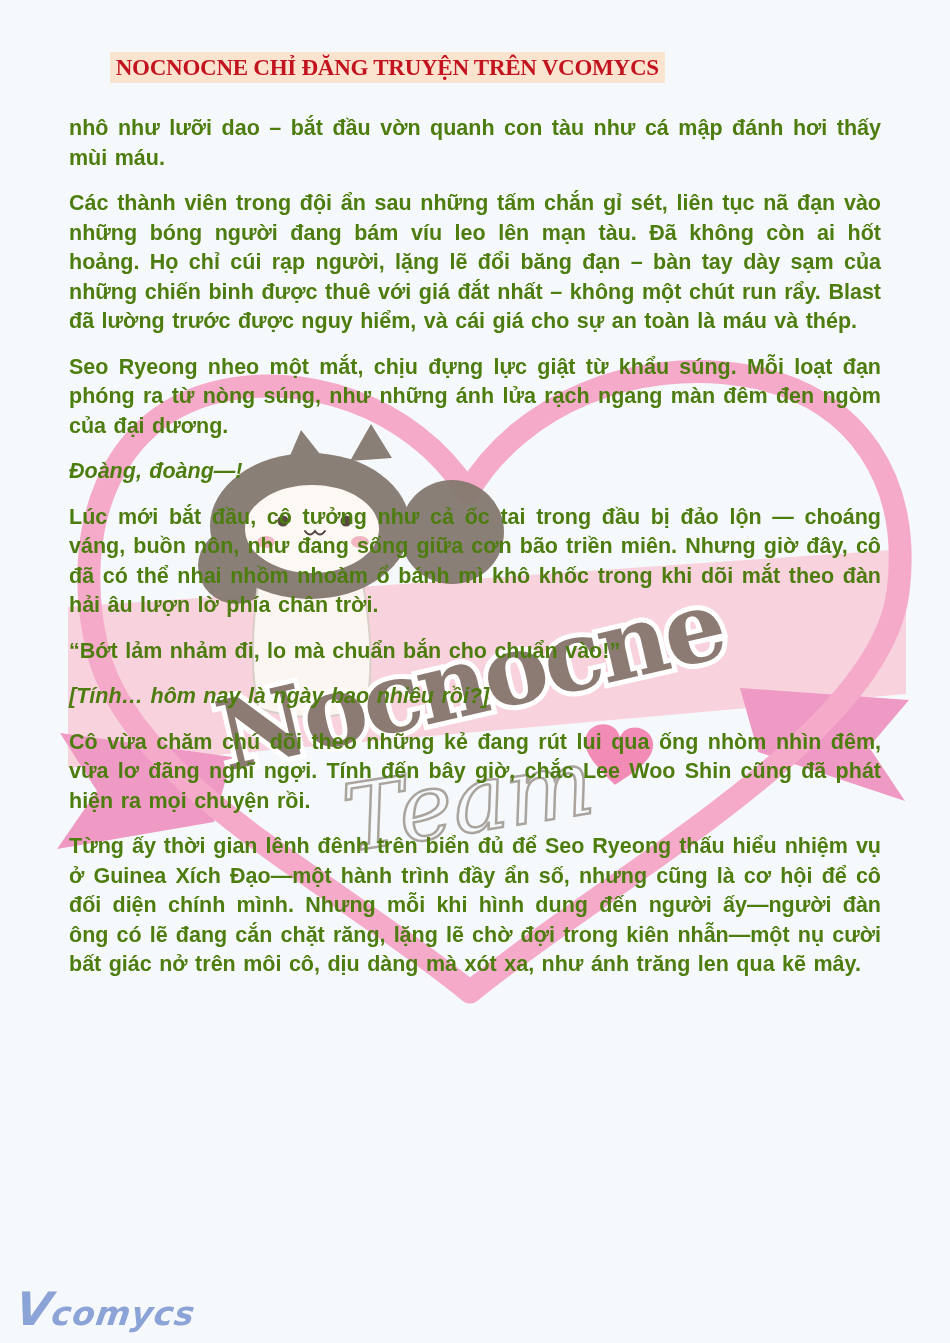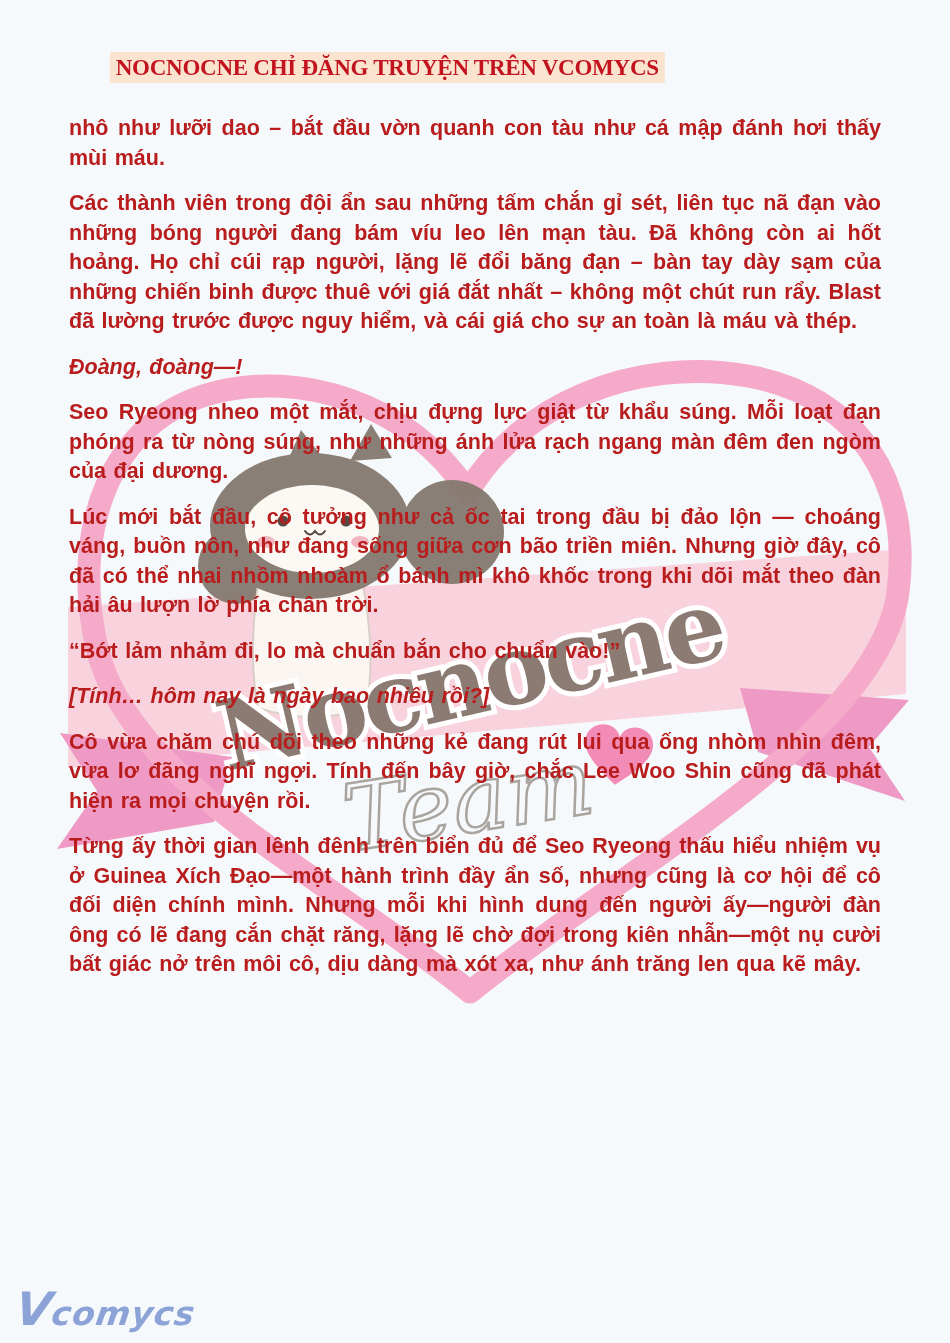--- a/index.html
+++ b/index.html
@@ -35,21 +35,21 @@
   
   .content{
     position:absolute;left:69px;right:69px;top:114px;z-index:2;
   }
   .para{
     margin:0 0 16px 0;
     text-align:justify;
     font-size:21.5px;
     line-height:29.5px;
     font-weight:700;
-    color:#b91c1c;
+    color:#4d7c0f;
     word-spacing:1.5px;
   }
   .para.italic{font-style:italic;}
   .para.bold-italic{font-style:italic;font-weight:800;}
 
   
   .footer-logo{
     position:absolute;left:16px;top:1282px;z-index:2;
     color:#8ba3d6;
     font-family:"DejaVu Sans", sans-serif;
@@ -100,22 +100,22 @@
     </svg>
   </div>
 
   <div class="header-notice">
     <span>NOCNOCNE CHỈ ĐĂNG TRUYỆN TRÊN VCOMYCS</span>
   </div>
 
   <div class="content">
     <p class="para">nhô như lưỡi dao – bắt đầu vờn quanh con tàu như cá mập đánh hơi thấy mùi máu.</p>
     <p class="para">Các thành viên trong đội ẩn sau những tấm chắn gỉ sét, liên tục nã đạn vào những bóng người đang bám víu leo lên mạn tàu. Đã không còn ai hốt hoảng. Họ chỉ cúi rạp người, lặng lẽ đổi băng đạn – bàn tay dày sạm của những chiến binh được thuê với giá đắt nhất – không một chút run rẩy. Blast đã lường trước được nguy hiểm, và cái giá cho sự an toàn là máu và thép.</p>
+    <p class="para">Seo Ryeong nheo một mắt, chịu đựng lực giật từ khẩu súng. Mỗi loạt đạn phóng ra từ nòng súng, như những ánh lửa rạch ngang màn đêm đen ngòm của đại dương.</p>
     <p class="para italic">Đoàng, đoàng—!</p>
-    <p class="para">Seo Ryeong nheo một mắt, chịu đựng lực giật từ khẩu súng. Mỗi loạt đạn phóng ra từ nòng súng, như những ánh lửa rạch ngang màn đêm đen ngòm của đại dương.</p>
     <p class="para">Lúc mới bắt đầu, cô tưởng như cả ốc tai trong đầu bị đảo lộn — choáng váng, buồn nôn, như đang sống giữa cơn bão triền miên. Nhưng giờ đây, cô đã có thể nhai nhồm nhoàm ổ bánh mì khô khốc trong khi dõi mắt theo đàn hải âu lượn lờ phía chân trời.</p>
     <p class="para">“Bớt lảm nhảm đi, lo mà chuẩn bắn cho chuẩn vào!”</p>
     <p class="para bold-italic">[Tính… hôm nay là ngày bao nhiêu rồi?]</p>
     <p class="para">Cô vừa chăm chú dõi theo những kẻ đang rút lui qua ống nhòm nhìn đêm, vừa lơ đãng nghĩ ngợi. Tính đến bây giờ, chắc Lee Woo Shin cũng đã phát hiện ra mọi chuyện rồi.</p>
     <p class="para">Từng ấy thời gian lênh đênh trên biển đủ để Seo Ryeong thấu hiểu nhiệm vụ ở Guinea Xích Đạo—một hành trình đầy ẩn số, nhưng cũng là cơ hội để cô đối diện chính mình. Nhưng mỗi khi hình dung đến người ấy—người đàn ông có lẽ đang cắn chặt răng, lặng lẽ chờ đợi trong kiên nhẫn—một nụ cười bất giác nở trên môi cô, dịu dàng mà xót xa, như ánh trăng len qua kẽ mây.</p>
   </div>
 
   <div class="footer-logo">Vcomycs</div>
 
 </div>

